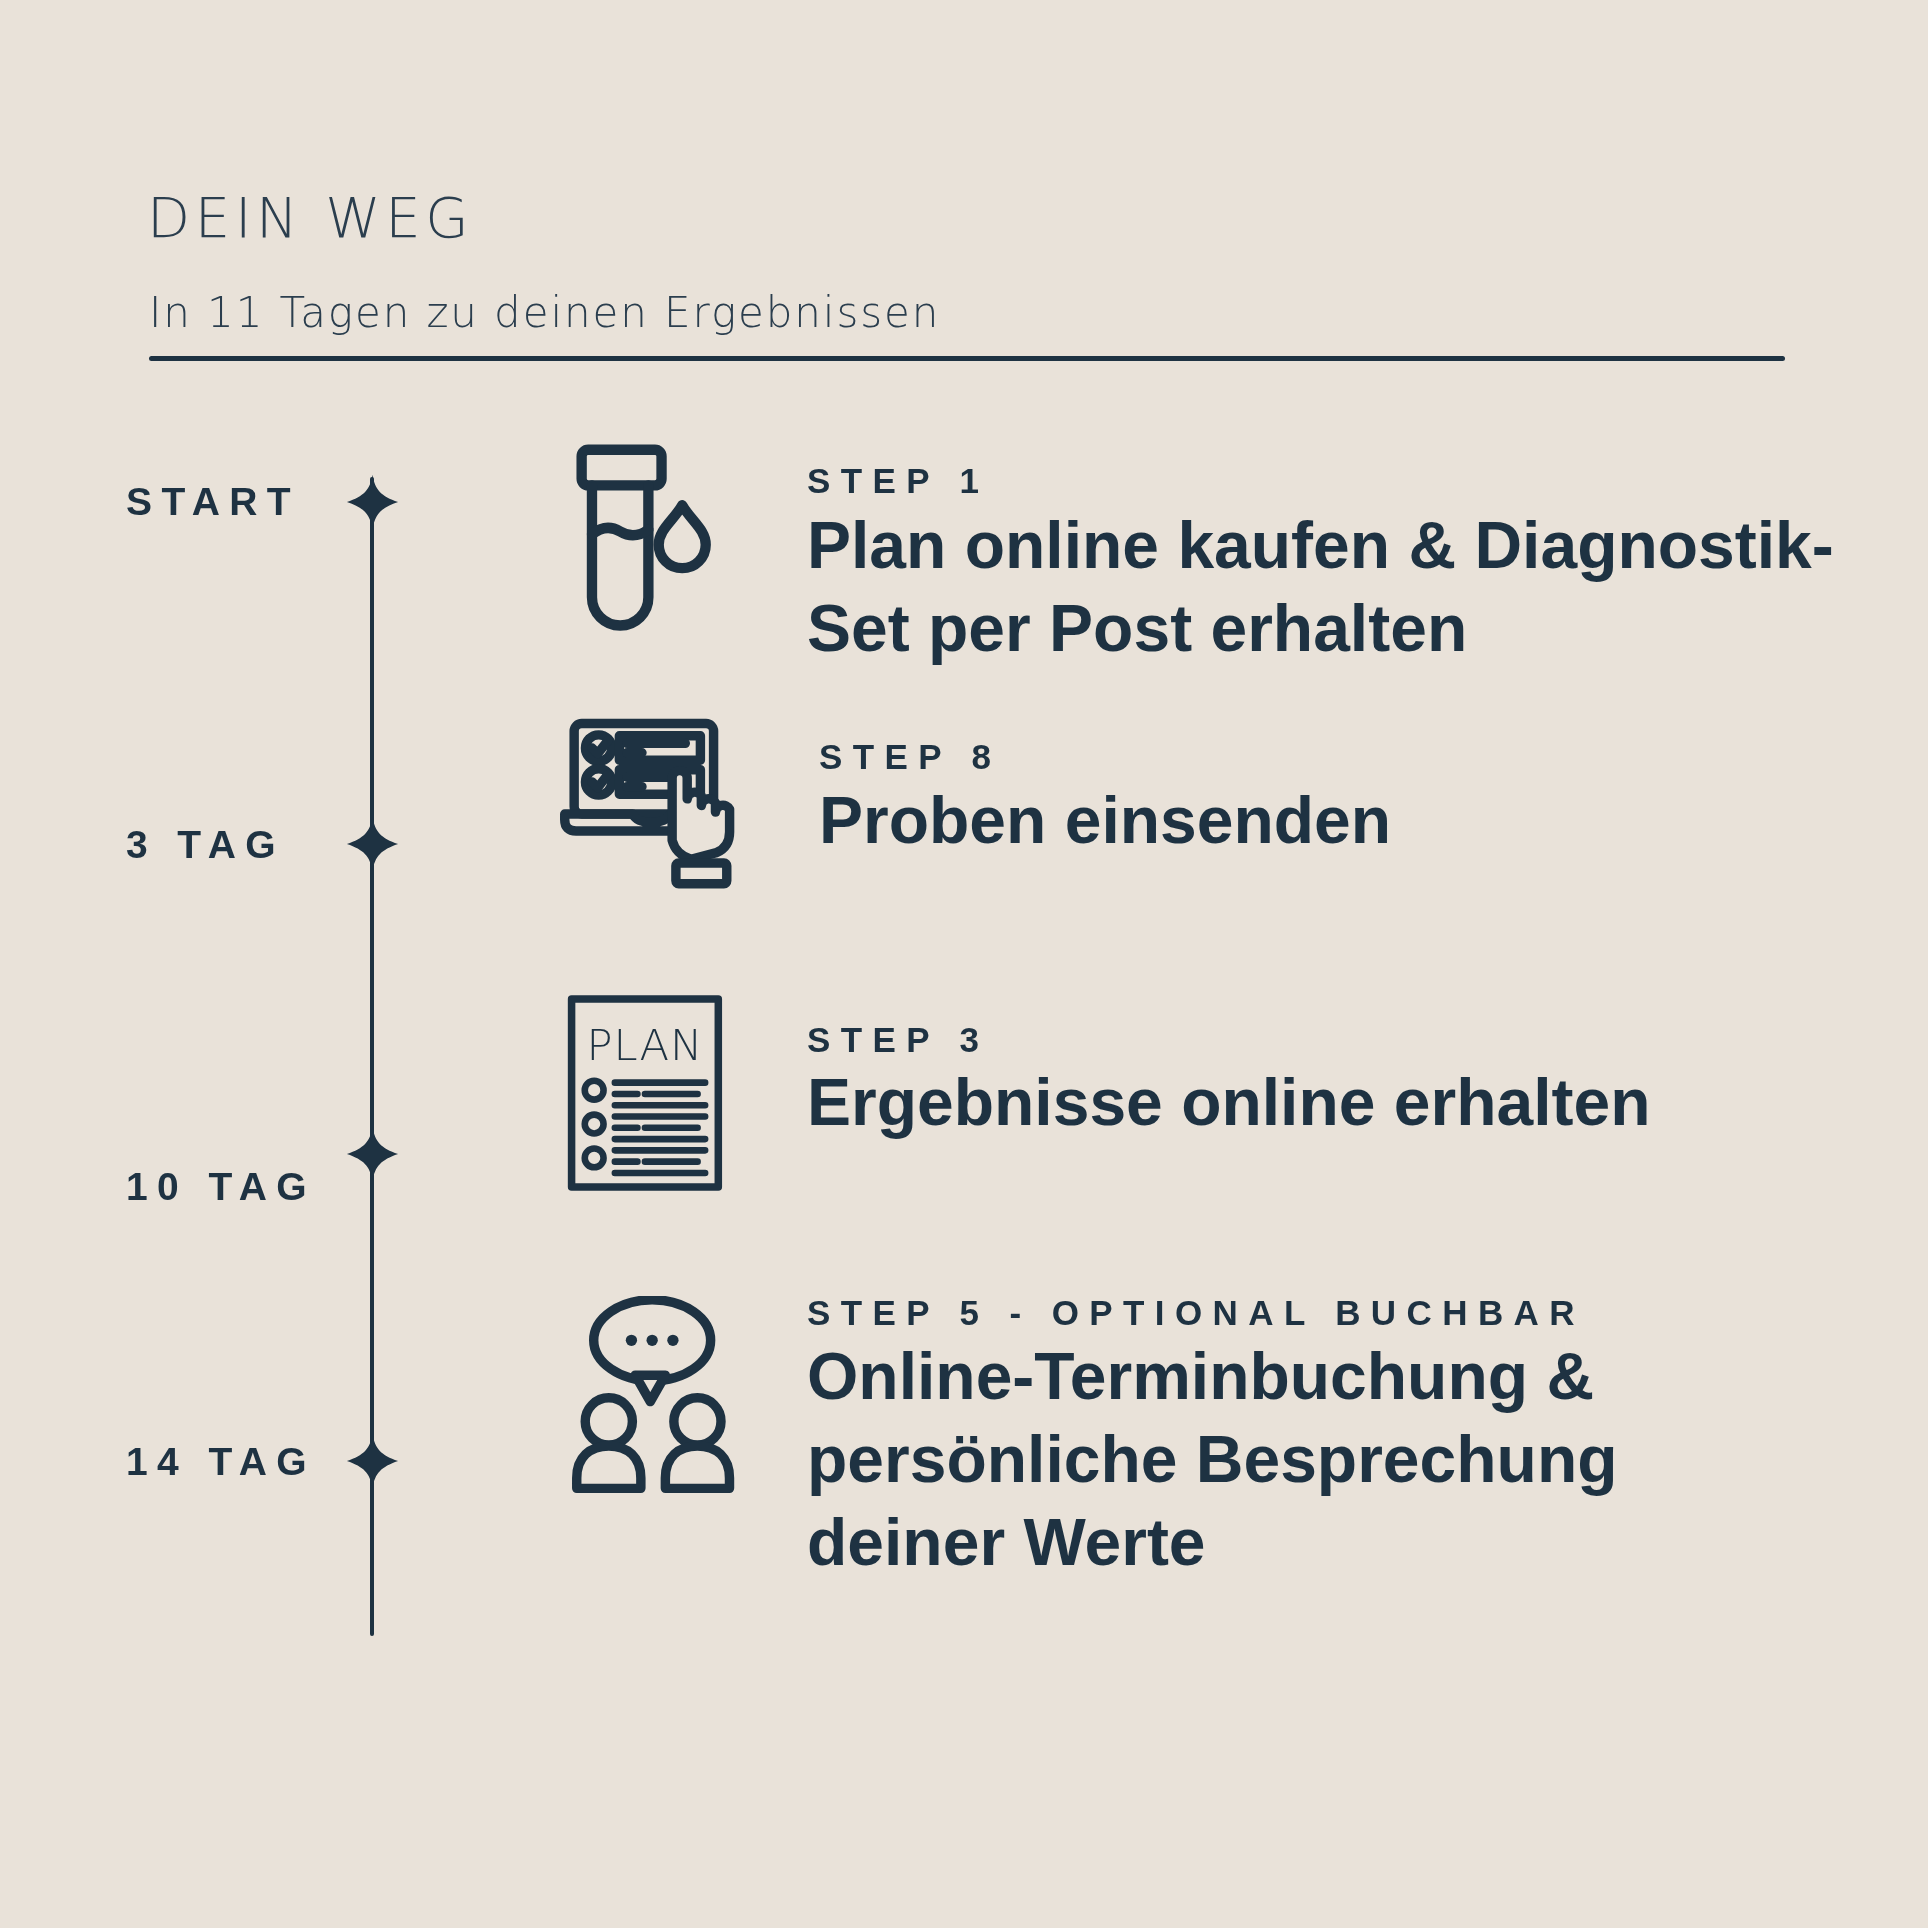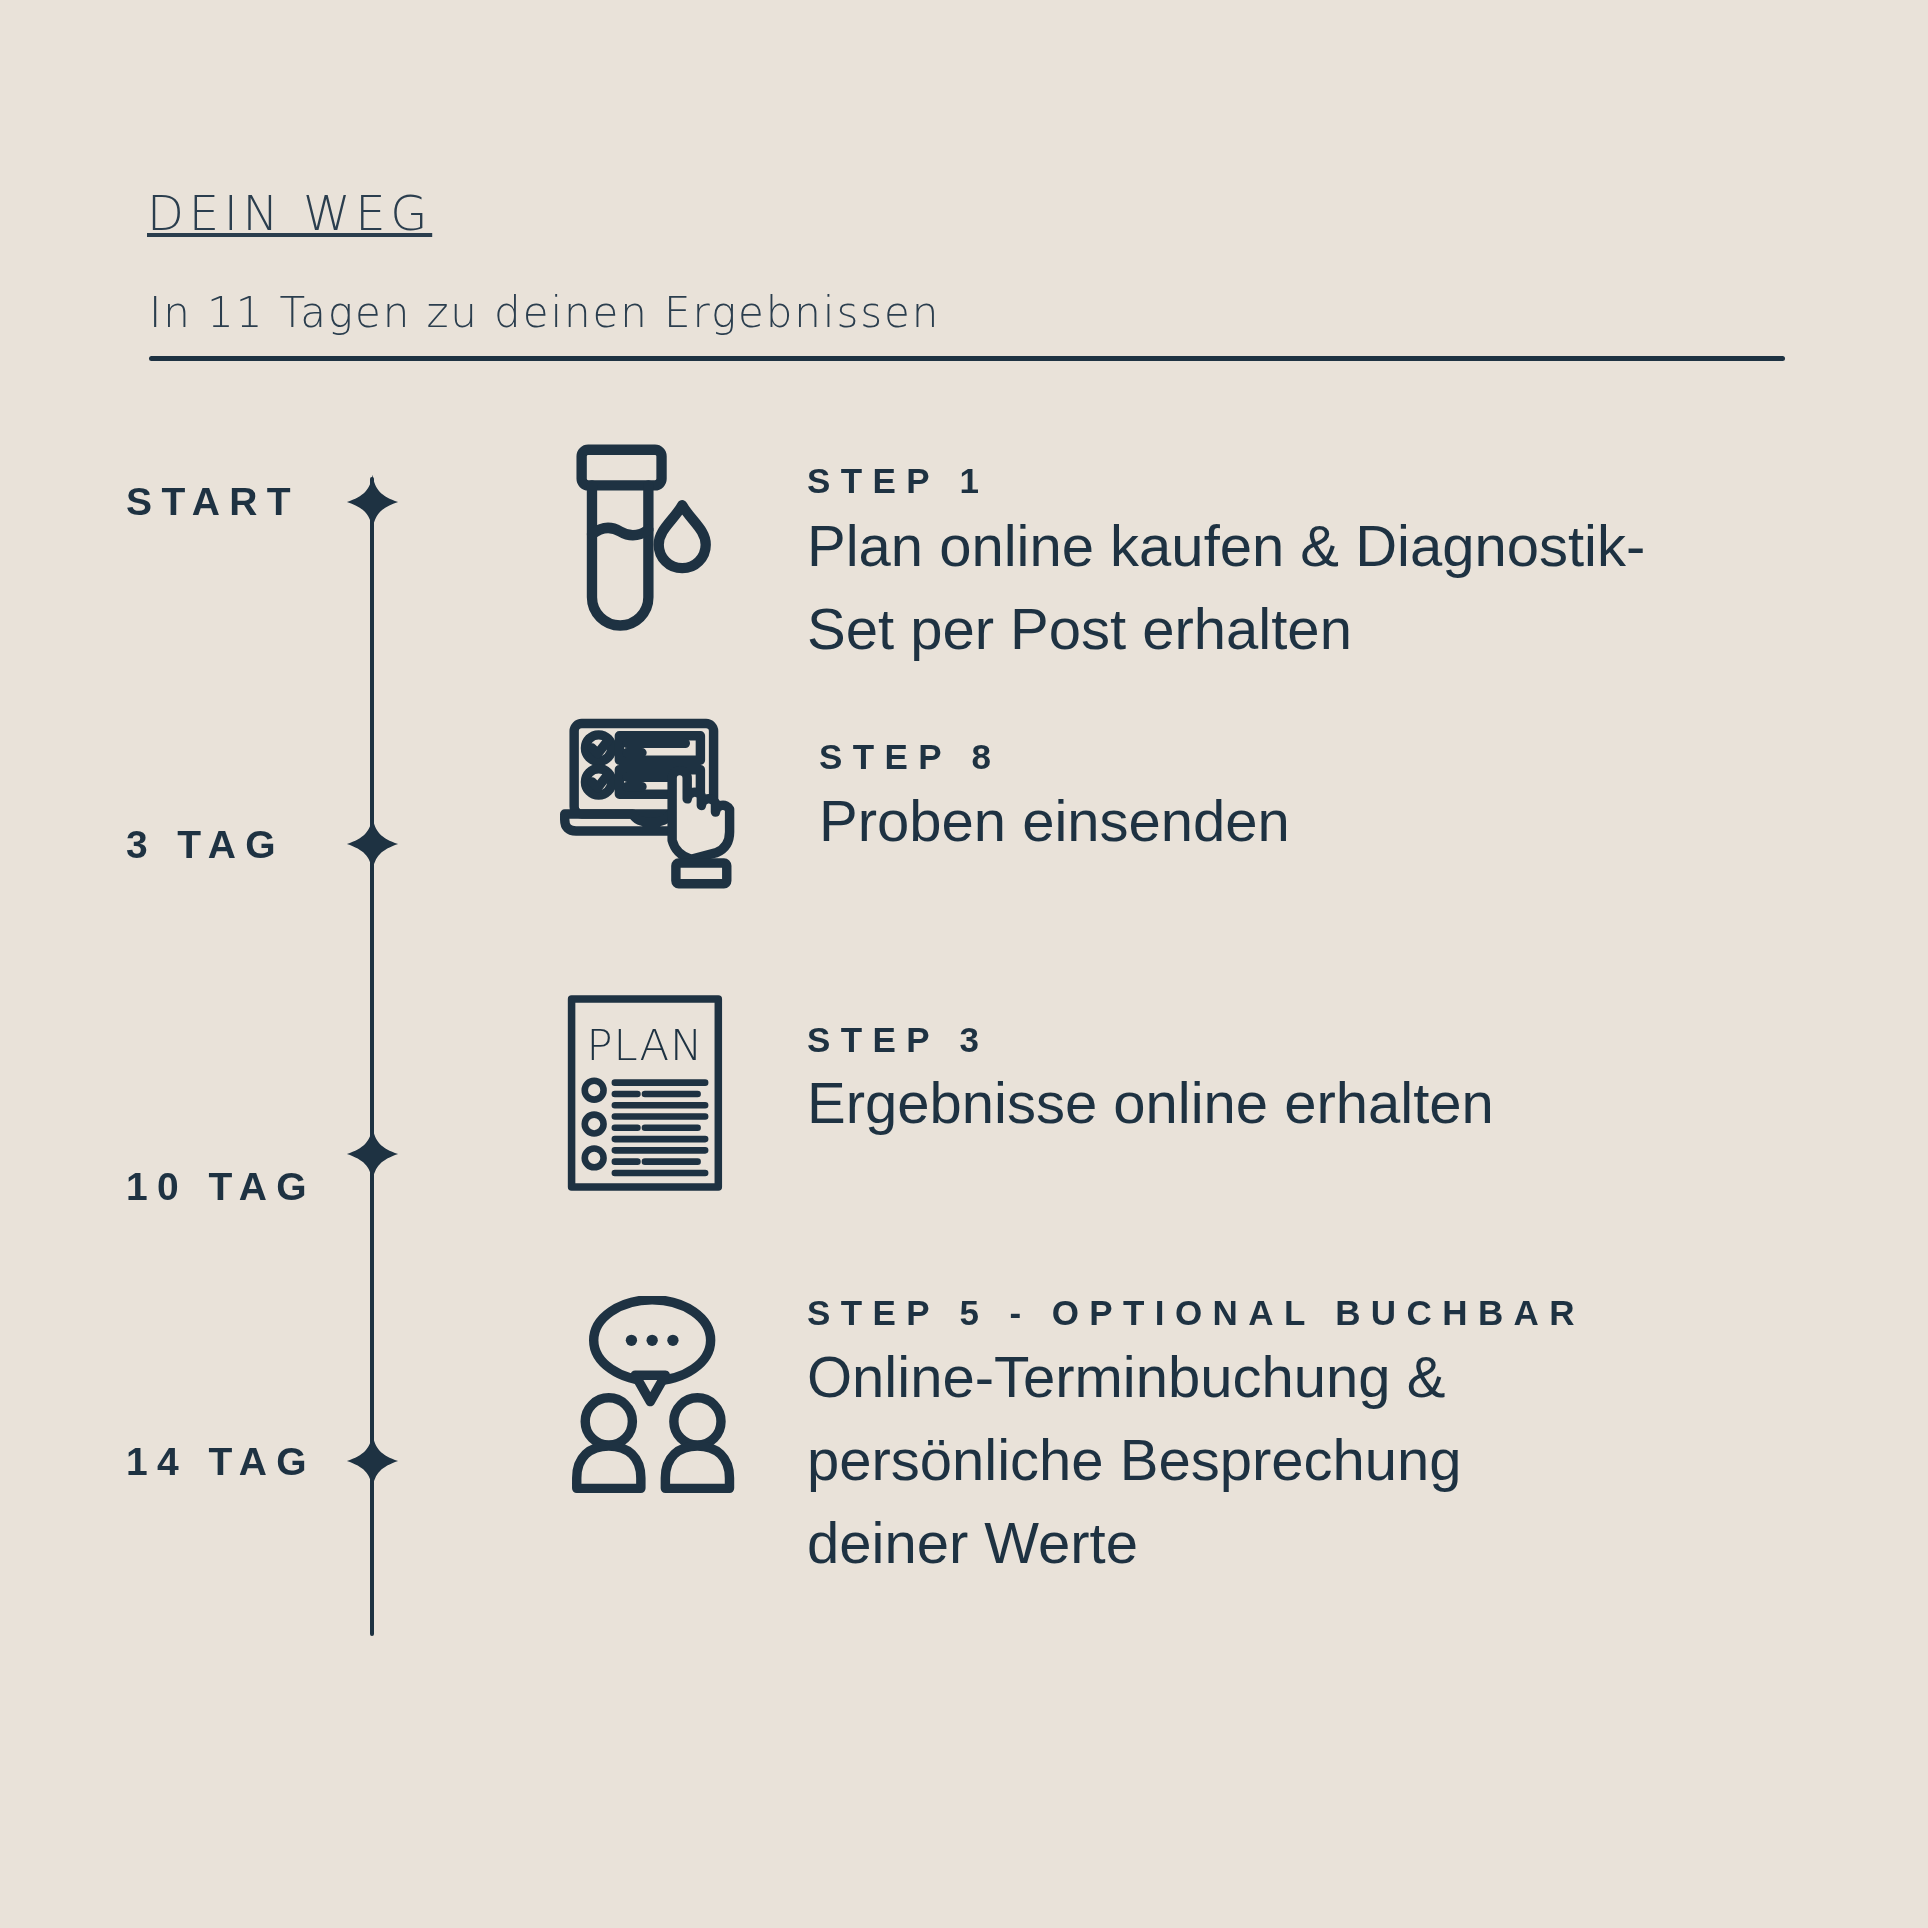--- a/index.html
+++ b/index.html
@@ -12,21 +12,21 @@
   body{background:var(--bg);font-family:"Liberation Sans",sans-serif;}
   .page{
     position:relative;width:1928px;height:1928px;overflow:hidden;
     background:var(--bg);color:var(--ink);
   }
 
   
   .title{
     position:absolute;left:147px;top:185px;
     font-family:"DejaVu Sans",sans-serif;font-weight:300;
-    font-size:48px;letter-spacing:4.7px;color:var(--title-ink);text-decoration:underline;
+    font-size:56px;letter-spacing:4.7px;color:var(--title-ink);
   }
   .subtitle{
     position:absolute;left:149px;top:288px;
     font-family:"DejaVu Sans",sans-serif;font-weight:300;
     font-size:42px;letter-spacing:1.9px;color:var(--title-ink);
   }
   .rule{
     position:absolute;left:149px;top:356px;width:1636px;height:4.7px;
     background:var(--ink);border-radius:2.8px;
   }
@@ -61,21 +61,21 @@
   .icon.i4{left:556px;top:1296px;width:198px;height:198px;}
 
   
   .step-label{
     position:absolute;left:807px;height:41px;line-height:41px;
     font-size:35px;font-weight:700;letter-spacing:10.4px;color:var(--ink);
     white-space:nowrap;
   }
   .step-title{
     position:absolute;left:807px;
-    font-size:58px;font-weight:400;line-height:83px;color:var(--ink);
+    font-size:66px;font-weight:700;line-height:83px;color:var(--ink);
     white-space:nowrap;
   }
   .step-label.sl1{top:460px;}
   .step-title.st1{top:504px;}
   .step-label.sl2{left:819px;top:736px;}
   .step-title.st2{left:819px;top:779px;}
   .step-label.sl3{top:1019px;}
   .step-title.st3{top:1061px;}
   .step-label.sl4{top:1292px;}
   .step-title.st4{top:1335px;}

